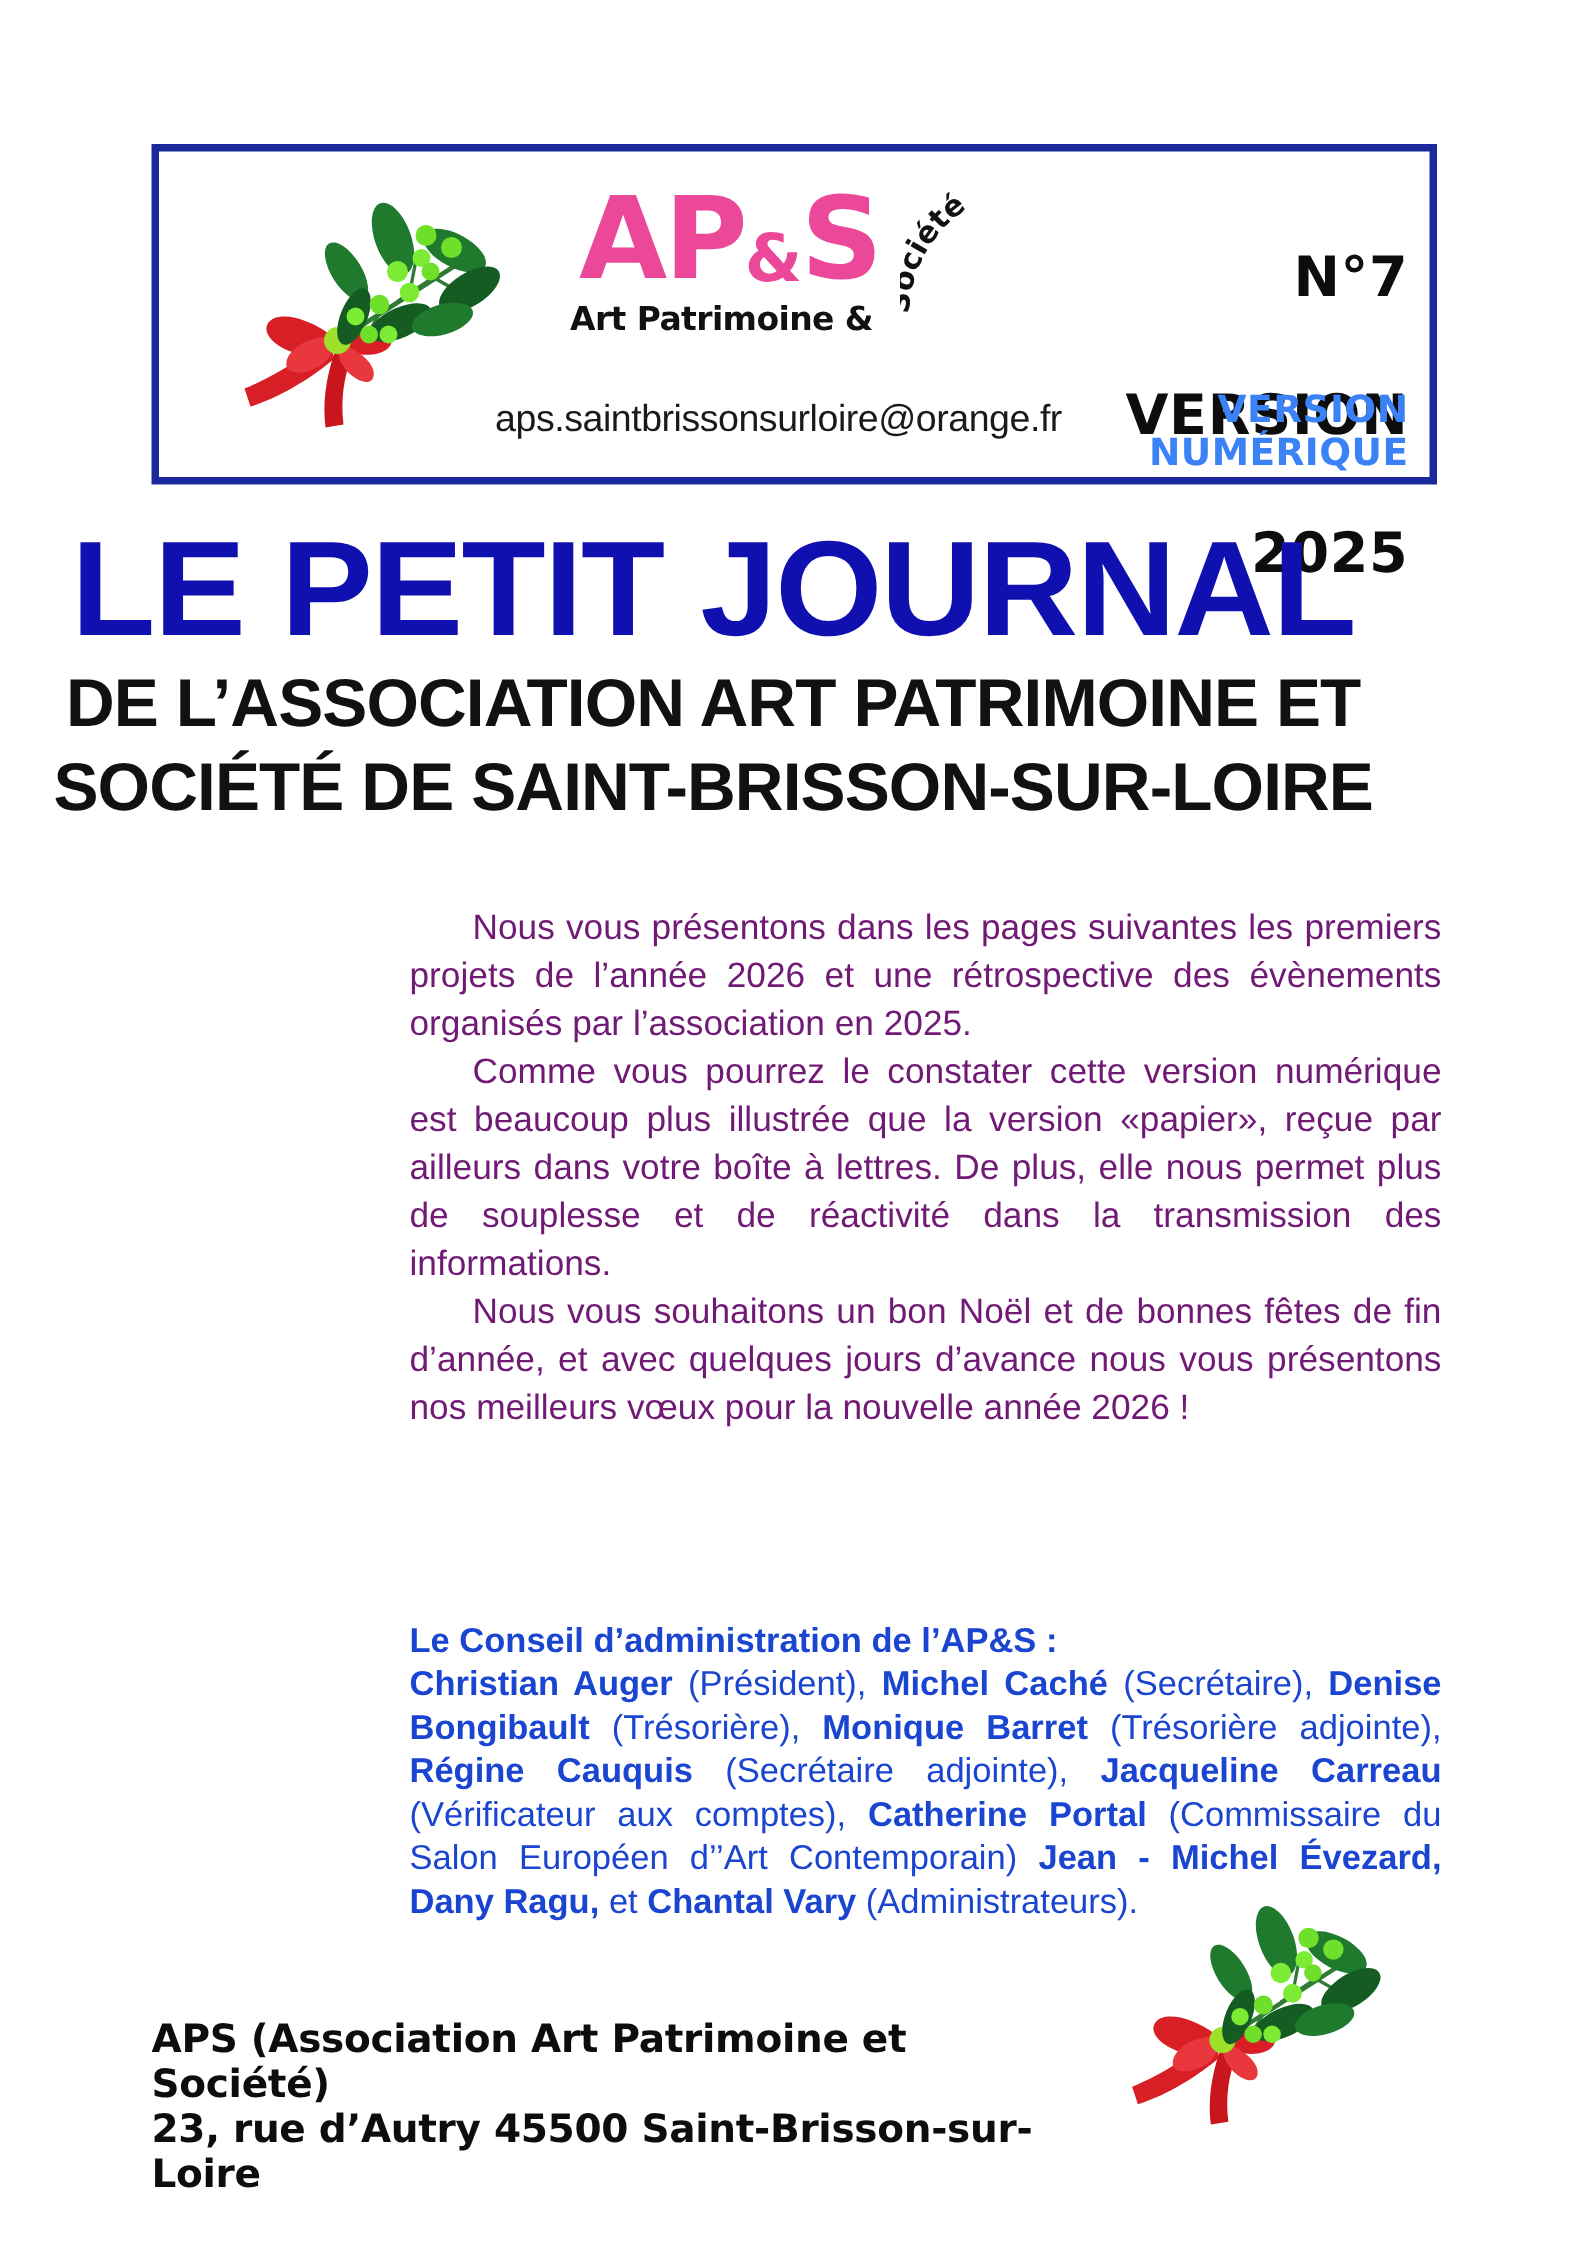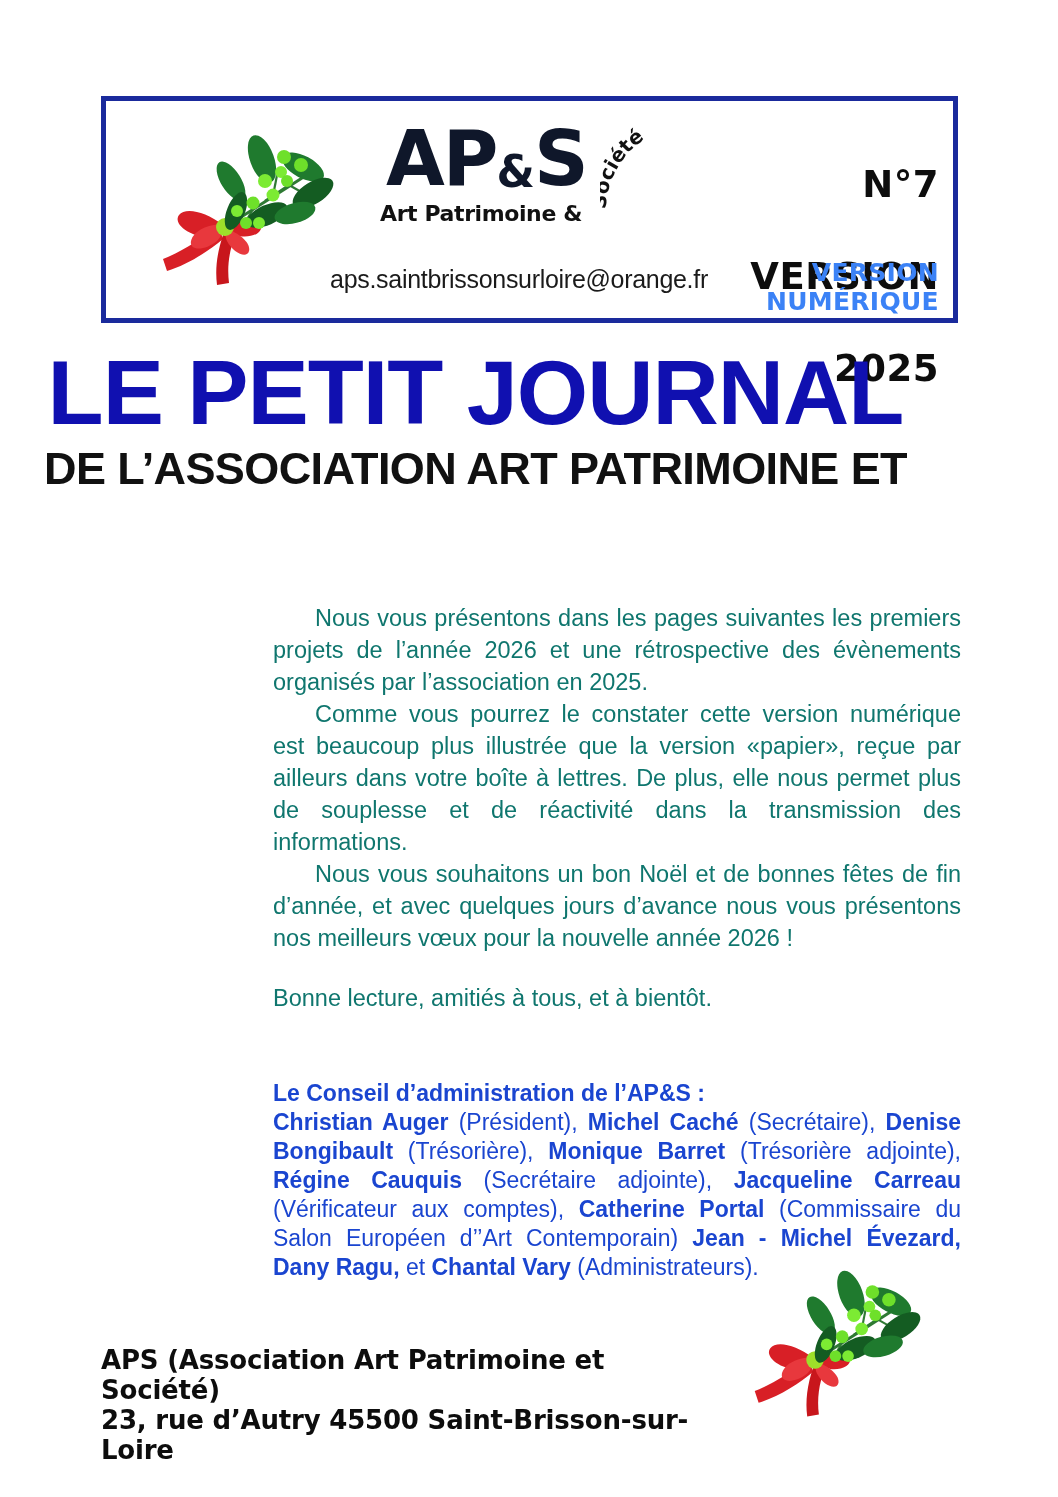--- a/index.html
+++ b/index.html
@@ -53,21 +53,21 @@
     height: 125px;
   }
   .logo-aps {
     position: absolute;
     left: 8px;
     top: 12px;
     font-family: "DejaVu Sans", sans-serif;
     font-weight: 700;
     font-size: 76px;
     letter-spacing: -2px;
-    color: #0f172a;
+    color: #ec4899;
     line-height: 1;
   }
   .logo-aps .amp {
     font-size: 44px;
     vertical-align: -2px;
     letter-spacing: -1px;
   }
   .logo-sub {
     position: absolute;
     left: 2px;
@@ -168,21 +168,21 @@
   }
 
   
   .body-copy {
     position: absolute;
     left: 273px;
     top: 602px;
     width: 688px;
     font-size: 23.5px;
     line-height: 32px;
-    color: #0f766e;
+    color: #701a75;
     text-align: justify;
     text-justify: inter-word;
   }
   .body-copy p {
     margin: 0;
     text-indent: 42px;
   }
   .body-copy p.noindent {
     text-indent: 0;
   }
@@ -304,27 +304,27 @@
       <div class="version-line">VERSION</div>
       <div class="version-line">NUMÉRIQUE</div>
     </div>
 
   </div>
 </div>
 
 <div class="masthead">
   <div class="title-main">LE PETIT JOURNAL</div>
   <div class="title-sub1">DE L’ASSOCIATION ART PATRIMOINE ET</div>
+  <div class="title-sub2">SOCIÉTÉ DE SAINT-BRISSON-SUR-LOIRE</div>
 </div>
 
 <div class="body-copy">
   <p>Nous vous présentons dans les pages suivantes les premiers projets de l’année 2026 et une rétrospective des évènements organisés par l’association en 2025.</p>
   <p>Comme vous pourrez le constater cette version numérique est beaucoup plus illustrée que la version «papier», reçue par ailleurs dans votre boîte à lettres. De plus, elle nous permet plus de souplesse et de réactivité dans la transmission des informations.</p>
   <p>Nous vous souhaitons un bon Noël et de bonnes fêtes de fin d’année, et avec quelques jours d’avance nous vous présentons nos meilleurs vœux pour la nouvelle année 2026 !</p>
-  <p class="noindent spaced">Bonne lecture, amitiés à tous, et à bientôt.</p>
 </div>
 
 <div class="council">
   <span class="heading">Le Conseil d’administration de l’AP&amp;S :</span>
   <span id="council-members"><b>Christian  Auger</b><span> (Président), </span><b>Michel  Caché</b><span> (Secrétaire), </span><b>Denise Bongibault</b><span> (Trésorière), </span><b>Monique  Barret</b><span> (Trésorière  adjointe), </span><b>Régine Cauquis</b><span> (Secrétaire adjointe), </span><b>Jacqueline Carreau</b><span> (Vérificateur aux comptes), </span><b>Catherine Portal</b><span> (Commissaire du Salon Européen d’’Art Contemporain)  </span><b>Jean - Michel Évezard, Dany  Ragu,</b><span> et </span><b>Chantal Vary</b><span> (Administrateurs).</span></span>
 </div>
 
 <div class="footer-addr">
   <div>APS (Association Art Patrimoine et Société)</div>
   <div>23, rue d’Autry 45500 Saint-Brisson-sur-Loire</div>

